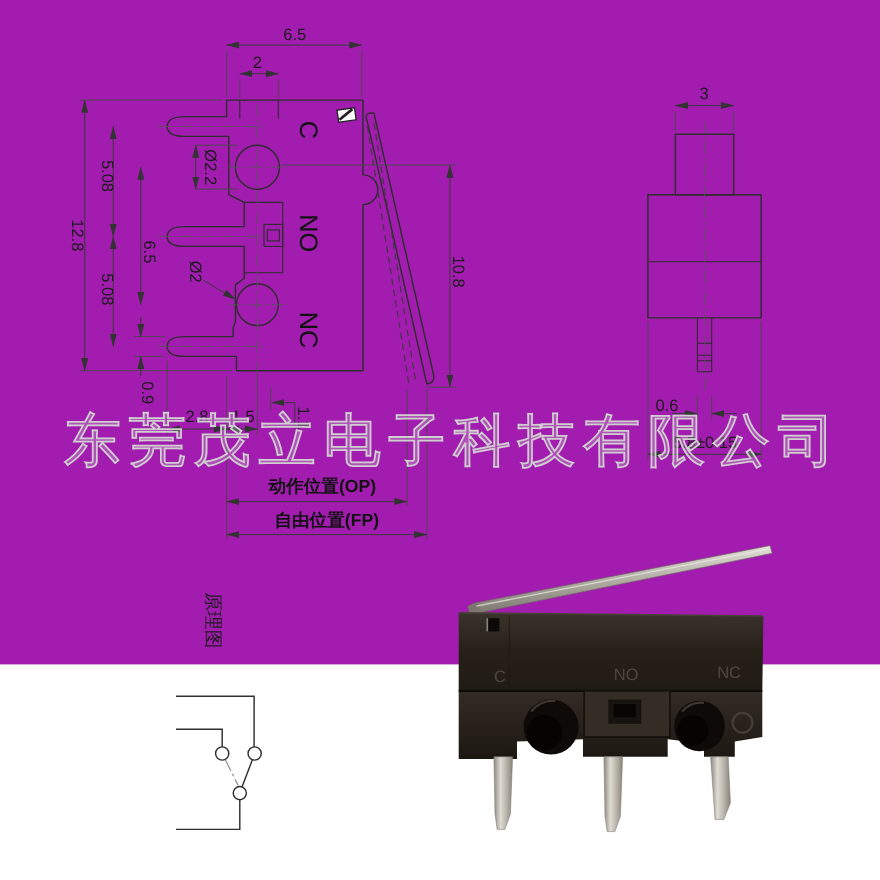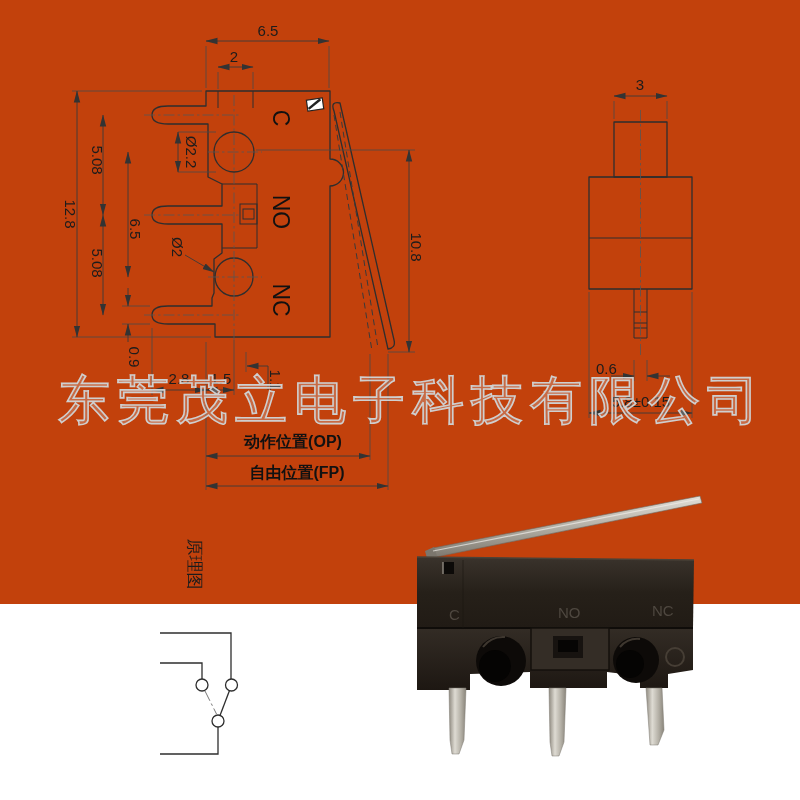--- a/index.html
+++ b/index.html
@@ -1,17 +1,17 @@
 <!DOCTYPE html>
 <html><head>
 <meta charset="utf-8">
 <style>
   html,body{margin:0;padding:0;background:#ffffff;width:800px;height:800px;overflow:hidden;}
   body{font-family:"Liberation Sans","DejaVu Sans",sans-serif;}
-  #stage{position:relative;width:800px;height:604px;background:#c2410c;}
+  #stage{position:relative;width:800px;height:604px;background:#a21caf;}
   svg{position:absolute;left:0;top:0;}
   .out{stroke:#2e2e2e;stroke-width:1.3;fill:none;stroke-linejoin:round;}
   .thin{stroke:#2e2e2e;stroke-width:1;fill:none;}
   .dim{stroke:#3a3a3a;stroke-width:0.9;fill:none;}
   .ext{stroke:#4a4a4a;stroke-width:0.8;fill:none;}
   .cl{stroke:#555;stroke-width:0.8;fill:none;stroke-dasharray:11 3 2.5 3;}
   .dashl{stroke:#3a3a3a;stroke-width:1;fill:none;stroke-dasharray:6 4;}
   .dtxt{font-size:15px;fill:#1c1c1c;}
   .ltxt{font-size:23px;fill:#111;}
   .cntxt{font-size:16px;font-weight:600;fill:#111;}

